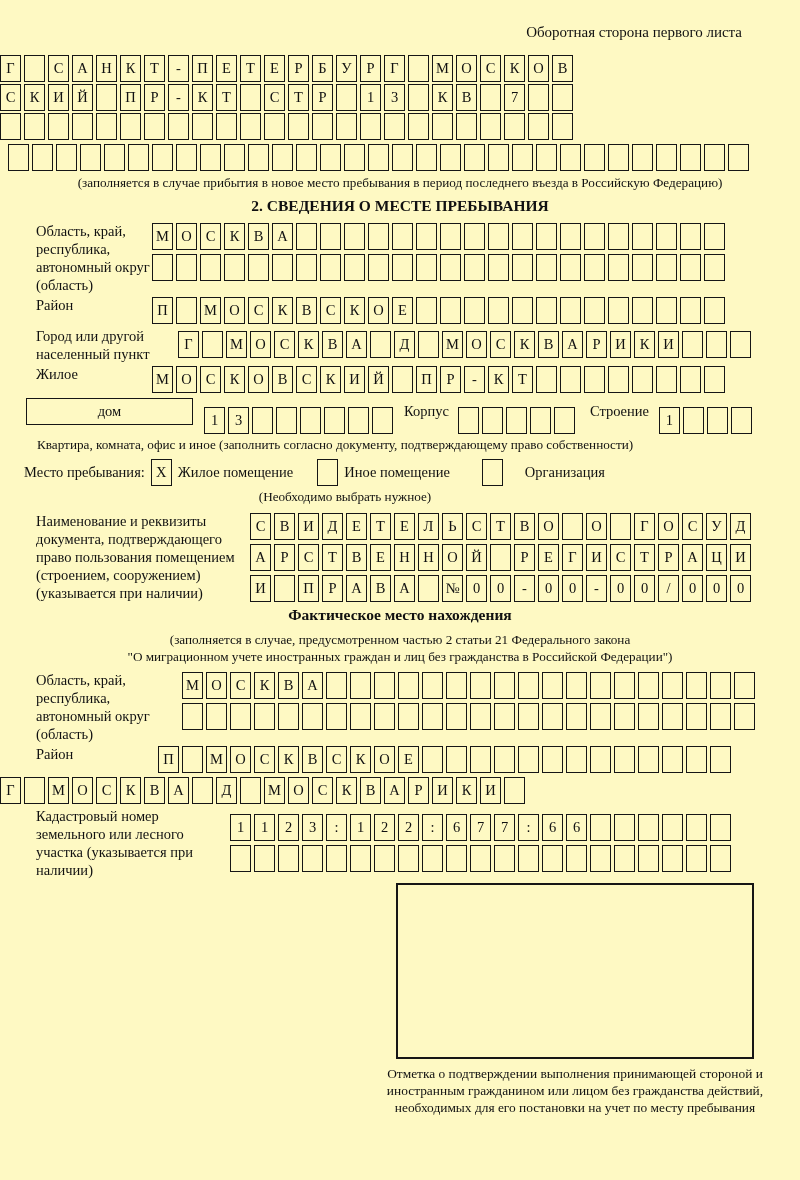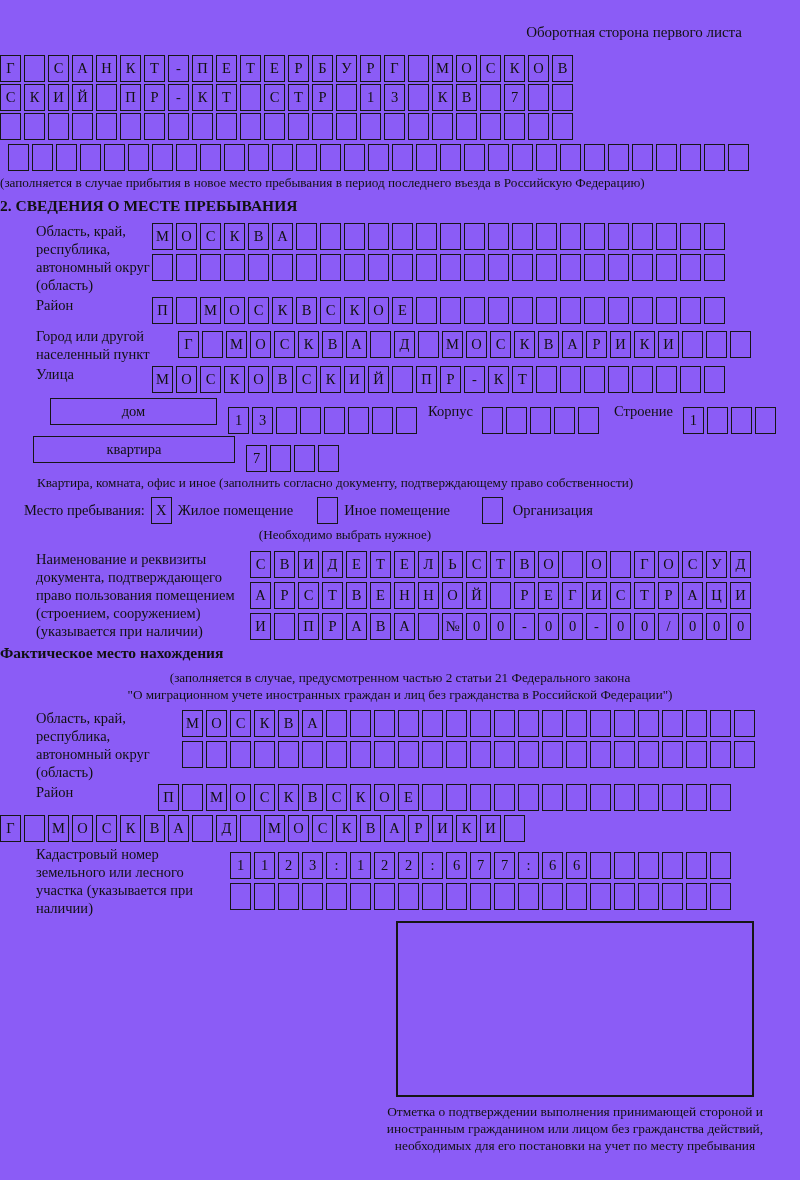--- a/index.html
+++ b/index.html
@@ -1,35 +1,35 @@
 <!DOCTYPE html>
 <html><head>
 <meta charset="utf-8">
 <style>
   html,body{margin:0;padding:0;background:#fff;}
   .page{
-    position:relative;width:800px;height:1180px;background:#8b5cf6;color:#111;
+    position:relative;width:800px;height:1180px;background:#fef9c3;color:#111;
     font-family:"Liberation Serif","DejaVu Serif",serif;overflow:hidden;
   }
   .back-note{padding:24px 58px 0 0;text-align:right;font-size:15px;}
   
   .boxrow{white-space:nowrap;height:29px;line-height:0;}
   .cell{
     display:inline-block;box-sizing:border-box;width:21px;height:27px;
     border:1.6px solid #161616;margin-right:3px;text-align:center;
     font-size:14.5px;line-height:24px;vertical-align:top;
   }
   
   .f{display:flex;align-items:flex-start;margin-bottom:2px;}
   .f.center{align-items:center;}
   .f-label{box-sizing:border-box;padding-left:36px;font-size:14.5px;line-height:1.24;flex:0 0 auto;}
   .rows{flex:0 0 auto;}
   .caption{font-size:13.2px;padding-left:37px;margin:1px 0 4px 0;}
-  .caption.centered{padding:0;text-align:left;}
-  .h-bold{text-align:left;font-weight:bold;font-size:15.5px;margin:6px 0 8px 0;}
+  .caption.centered{padding:0;text-align:center;}
+  .h-bold{text-align:center;font-weight:bold;font-size:15.5px;margin:6px 0 8px 0;}
   .label-box{
     display:inline-block;box-sizing:border-box;border:1.6px solid #161616;height:27px;
     line-height:24px;text-align:center;font-size:14.5px;vertical-align:top;margin-right:7px;
   }
   .inline-lbl{display:inline-block;font-size:14.5px;line-height:27px;vertical-align:top;}
   .sec1{margin-top:14px;}
   .fullrow{margin:1px 0 2px 8px;}
   .mesto-row{display:flex;align-items:center;padding-left:24px;font-size:14.5px;margin-top:6px;}
   .mesto-row .cell{margin:0 6px;}
   .note-center{font-size:13.2px;margin:3px 0 8px 240px;width:210px;text-align:center;}
@@ -72,47 +72,43 @@
     <div class="f-label" style="width:152px">Район</div>
     <div class="boxrow"><span class="cell">П</span><span class="cell"></span><span class="cell">М</span><span class="cell">О</span><span class="cell">С</span><span class="cell">К</span><span class="cell">В</span><span class="cell">С</span><span class="cell">К</span><span class="cell">О</span><span class="cell">Е</span><span class="cell"></span><span class="cell"></span><span class="cell"></span><span class="cell"></span><span class="cell"></span><span class="cell"></span><span class="cell"></span><span class="cell"></span><span class="cell"></span><span class="cell"></span><span class="cell"></span><span class="cell"></span><span class="cell"></span></div>
   </div>
 
   <div class="f center">
     <div class="f-label" style="width:178px">Город или другой населенный пункт</div>
     <div class="boxrow"><span class="cell">Г</span><span class="cell"></span><span class="cell">М</span><span class="cell">О</span><span class="cell">С</span><span class="cell">К</span><span class="cell">В</span><span class="cell">А</span><span class="cell"></span><span class="cell">Д</span><span class="cell"></span><span class="cell">М</span><span class="cell">О</span><span class="cell">С</span><span class="cell">К</span><span class="cell">В</span><span class="cell">А</span><span class="cell">Р</span><span class="cell">И</span><span class="cell">К</span><span class="cell">И</span><span class="cell"></span><span class="cell"></span><span class="cell"></span></div>
   </div>
 
   <div class="f">
-    <div class="f-label" style="width:152px">Улица</div>
+    <div class="f-label" style="width:152px">Жилое</div>
     <div class="boxrow"><span class="cell">М</span><span class="cell">О</span><span class="cell">С</span><span class="cell">К</span><span class="cell">О</span><span class="cell">В</span><span class="cell">С</span><span class="cell">К</span><span class="cell">И</span><span class="cell">Й</span><span class="cell"></span><span class="cell">П</span><span class="cell">Р</span><span class="cell">-</span><span class="cell">К</span><span class="cell">Т</span><span class="cell"></span><span class="cell"></span><span class="cell"></span><span class="cell"></span><span class="cell"></span><span class="cell"></span><span class="cell"></span><span class="cell"></span></div>
   </div>
 
-  <div style="padding-left:50px;margin-top:3px;white-space:nowrap;">
+  <div style="padding-left:26px;margin-top:3px;white-space:nowrap;">
     <span class="label-box" style="width:167px">дом</span>
     <span class="boxrow" style="display:inline-block"><span class="cell">1</span><span class="cell">3</span><span class="cell"></span><span class="cell"></span><span class="cell"></span><span class="cell"></span><span class="cell"></span><span class="cell"></span></span>
     <span class="inline-lbl" style="margin:0 5px 0 4px">Корпус</span>
     <span class="boxrow" style="display:inline-block"><span class="cell"></span><span class="cell"></span><span class="cell"></span><span class="cell"></span><span class="cell"></span></span>
     <span class="inline-lbl" style="margin:0 6px 0 8px">Строение</span>
     <span class="boxrow" style="display:inline-block"><span class="cell">1</span><span class="cell"></span><span class="cell"></span><span class="cell"></span></span>
   </div>
 
-  <div style="padding-left:33px;white-space:nowrap;">
-    <span class="label-box" style="width:202px">квартира</span>
-    <span class="boxrow" style="display:inline-block"><span class="cell">7</span><span class="cell"></span><span class="cell"></span><span class="cell"></span></span>
-  </div>
   <div class="caption">Квартира, комната, офис и иное (заполнить согласно документу, подтверждающему право собственности)</div>
 
   <div class="mesto-row">
     <span>Место пребывания:</span>
     <span class="cell">X</span>
     <span>Жилое помещение</span>
     <span class="cell" style="margin-left:24px"></span>
     <span>Иное помещение</span>
     <span class="cell" style="margin-left:32px"></span>
-    <span style="margin-left:4px">Организация</span>
+    <span style="margin-left:16px">Организация</span>
   </div>
   <div class="note-center">(Необходимо выбрать нужное)</div>
 
   <div class="f">
     <div class="f-label" style="width:250px">Наименование и реквизиты документа, подтверждающего право пользования помещением (строением, сооружением) (указывается при наличии)</div>
     <div class="rows">
       <div class="boxrow"><span class="cell">С</span><span class="cell">В</span><span class="cell">И</span><span class="cell">Д</span><span class="cell">Е</span><span class="cell">Т</span><span class="cell">Е</span><span class="cell">Л</span><span class="cell">Ь</span><span class="cell">С</span><span class="cell">Т</span><span class="cell">В</span><span class="cell">О</span><span class="cell"></span><span class="cell">О</span><span class="cell"></span><span class="cell">Г</span><span class="cell">О</span><span class="cell">С</span><span class="cell">У</span><span class="cell">Д</span></div>
       <div class="boxrow mt2"><span class="cell">А</span><span class="cell">Р</span><span class="cell">С</span><span class="cell">Т</span><span class="cell">В</span><span class="cell">Е</span><span class="cell">Н</span><span class="cell">Н</span><span class="cell">О</span><span class="cell">Й</span><span class="cell"></span><span class="cell">Р</span><span class="cell">Е</span><span class="cell">Г</span><span class="cell">И</span><span class="cell">С</span><span class="cell">Т</span><span class="cell">Р</span><span class="cell">А</span><span class="cell">Ц</span><span class="cell">И</span></div>
       <div class="boxrow mt2"><span class="cell">И</span><span class="cell"></span><span class="cell">П</span><span class="cell">Р</span><span class="cell">А</span><span class="cell">В</span><span class="cell">А</span><span class="cell"></span><span class="cell">№</span><span class="cell">0</span><span class="cell">0</span><span class="cell">-</span><span class="cell">0</span><span class="cell">0</span><span class="cell">-</span><span class="cell">0</span><span class="cell">0</span><span class="cell">/</span><span class="cell">0</span><span class="cell">0</span><span class="cell">0</span></div>
     </div>

